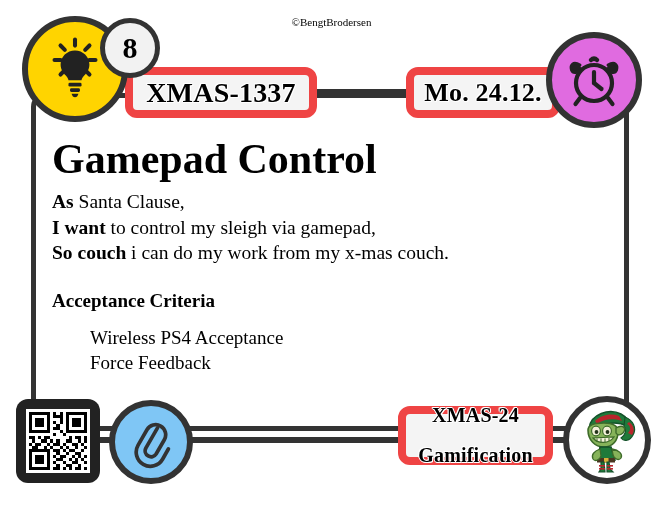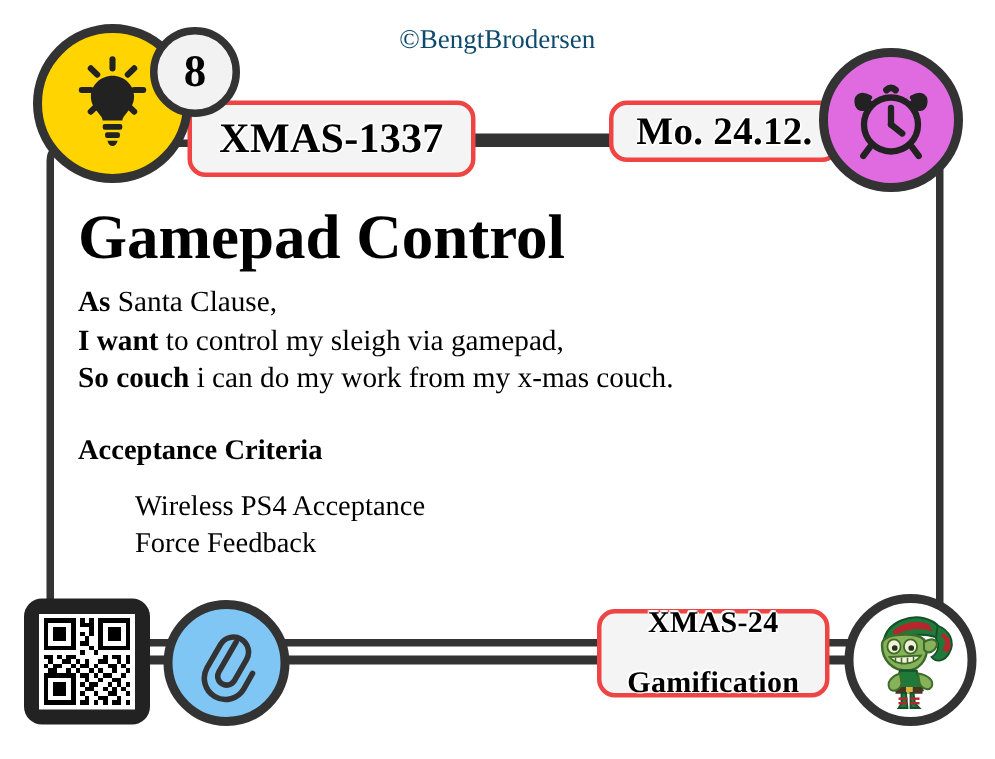--- a/index.html
+++ b/index.html
@@ -24,42 +24,42 @@
     border:5px solid #333333;
     border-radius:14px;
     background:#ffffff;
     box-sizing:border-box;
   }
 
   
   .pill{
     position:absolute;
     background:#f4f4f4;
-    border:3px solid #ef4444;
+    border:8px solid #ef4444;
     border-radius:12px;
     box-sizing:border-box;
     display:flex;
     flex-direction:column;
     align-items:center;
     justify-content:center;
     color:#000000;
     font-weight:bold;
     text-shadow:
        1px 0 0 #ffffff, -1px 0 0 #ffffff,
        0 1px 0 #ffffff, 0 -1px 0 #ffffff,
        1px 1px 0 #ffffff, -1px -1px 0 #ffffff;
     letter-spacing:.2px;
     white-space:nowrap;
   }
   #pill-key{
     left:125px;top:67px;width:192px;height:51px;
     font-size:28px;
   }
   #pill-date{
-    left:406px;top:67px;width:154px;height:41px;
+    left:406px;top:67px;width:154px;height:51px;
     font-size:26px;
   }
   #pill-epic{
     left:398px;top:406px;width:155px;height:59px;
     font-size:20px;line-height:1.05;
   }
   #pill-epic .l2{margin-top:19px;}
 
   
   .bubble{
@@ -111,21 +111,21 @@
 
   
   #brand{
     position:absolute;left:0;top:18px;width:663px;
     text-align:center;pointer-events:none;
   }
   #brand-name{
     font-size:27px;color:#8a8076;letter-spacing:.5px;
   }
   #brand-copy{
-    font-size:18px;color:#0c4a6e;margin-top:-2px;
+    font-size:11px;color:#000000;margin-top:-2px;
   }
 
   
   #card-body{
     position:absolute;left:52px;top:136px;width:540px;
     color:#000;
   }
   #story-title{
     font-size:42px;font-weight:bold;line-height:1.1;
     margin:0 0 7px 0;

